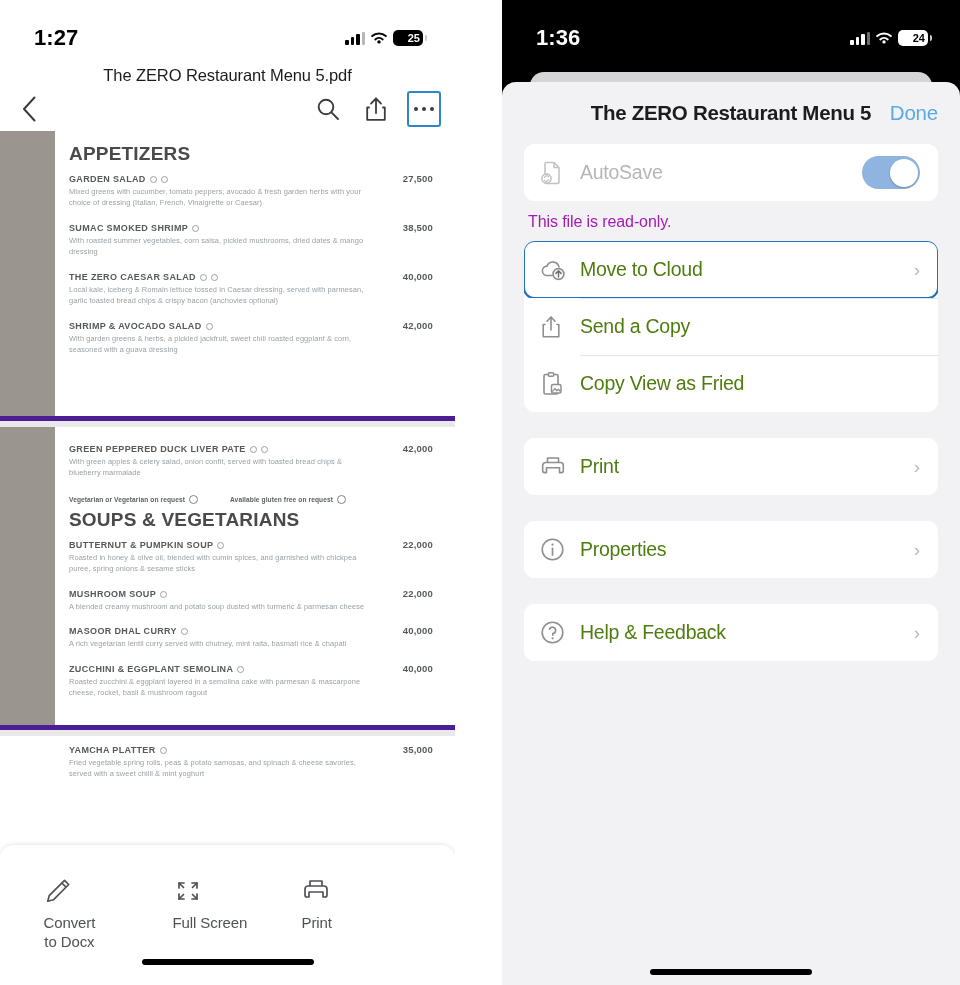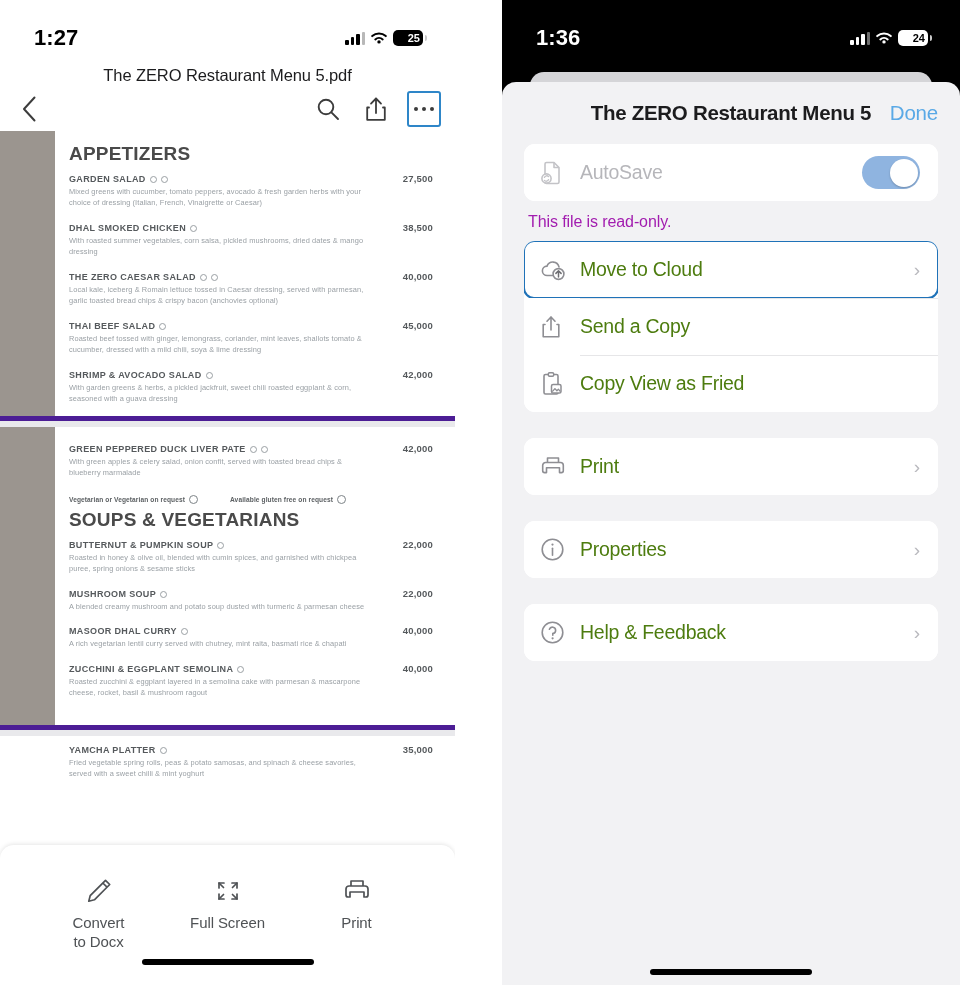--- a/index.html
+++ b/index.html
@@ -115,21 +115,21 @@
   .bottom-sheet {
     position:absolute; left:0; right:0; bottom:0; height:140px;
     background:#fff; border-radius:14px 14px 0 0;
     box-shadow:0 -1px 4px rgba(0,0,0,.10);
     display:flex; flex-direction:column;
   }
   .toolbar {
     flex:1; display:flex; align-items:flex-start; justify-content:space-around;
     padding:30px 34px 0 34px;
   }
-  .tool { display:flex; flex-direction:column; align-items:center; width:110px; }
+  .tool { display:flex; flex-direction:column; align-items:flex-start; width:110px; }
   .tool-ico { height:32px; display:flex; align-items:center; justify-content:center; }
   .tool-lbl {
     margin-top:7px; font-size:15px; color:#4f5255; text-align:center; line-height:1.25;
     letter-spacing:-.1px;
   }
   .home-ind { height:26px; display:flex; align-items:flex-start; justify-content:center; }
   .home-bar { width:172px; height:6px; border-radius:3px; background:#000; }
 
   
   .phone-right {
@@ -263,41 +263,34 @@
           <div class="dish">
             <div class="dish-row">
               <div class="dish-name"><span>GARDEN SALAD</span><span class="di"></span><span class="di"></span></div>
               <div class="dish-price">27,500</div>
             </div>
             <div class="dish-desc">Mixed greens with cucumber, tomato peppers, avocado &amp; fresh garden herbs with your choice of dressing (Italian, French, Vinaigrette or Caesar)</div>
           </div>
 
           <div class="dish">
             <div class="dish-row">
-              <div class="dish-name"><span>DHAL SMOKED CHICKEN</span><span class="di"></span></div>
+              <div class="dish-name"><span>SUMAC SMOKED SHRIMP</span><span class="di"></span></div>
               <div class="dish-price">38,500</div>
             </div>
             <div class="dish-desc">With roasted summer vegetables, corn salsa, pickled mushrooms, dried dates &amp; mango dressing</div>
           </div>
 
           <div class="dish">
             <div class="dish-row">
               <div class="dish-name"><span>THE ZERO CAESAR SALAD</span><span class="di"></span><span class="di"></span></div>
               <div class="dish-price">40,000</div>
             </div>
             <div class="dish-desc">Local kale, iceberg &amp; Romain lettuce tossed in Caesar dressing, served with parmesan, garlic toasted bread chips &amp; crispy bacon (anchovies optional)</div>
           </div>
 
-          <div class="dish">
-            <div class="dish-row">
-              <div class="dish-name"><span>THAI BEEF SALAD</span><span class="di"></span></div>
-              <div class="dish-price">45,000</div>
-            </div>
-            <div class="dish-desc">Roasted beef tossed with ginger, lemongrass, coriander, mint leaves, shallots tomato &amp; cucumber, dressed with a mild chili, soya &amp; lime dressing</div>
-          </div>
 
           <div class="dish">
             <div class="dish-row">
               <div class="dish-name"><span>SHRIMP &amp; AVOCADO SALAD</span><span class="di"></span></div>
               <div class="dish-price">42,000</div>
             </div>
             <div class="dish-desc">With garden greens &amp; herbs, a pickled jackfruit, sweet chili roasted eggplant &amp; corn, seasoned with a guava dressing</div>
           </div>
         </div>
       </div>

